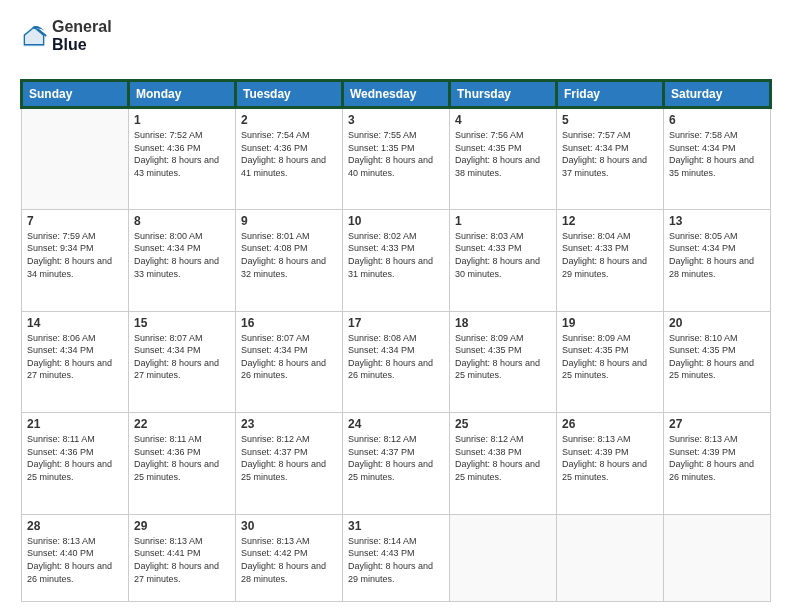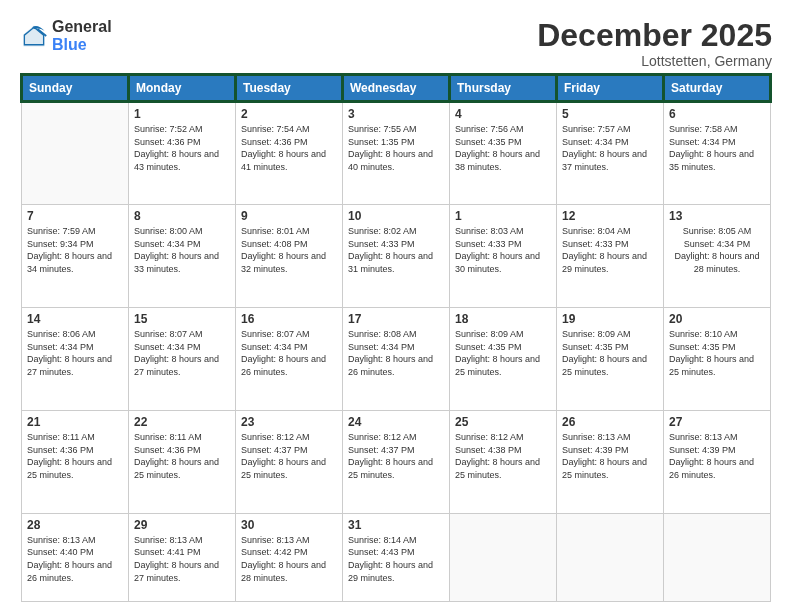--- a/index.html
+++ b/index.html
@@ -14,40 +14,40 @@
       width: 792px;
       height: 612px;
       padding: 18px 20px 10px 20px;
       display: flex;
       flex-direction: column;
     }
     .header {
       display: flex;
       justify-content: space-between;
       align-items: flex-start;
-      margin-bottom: 4px;
+      margin-bottom: 26px;
     }
     .logo {
       display: flex;
       align-items: center;
     }
     .logo-text {
       display: flex;
       flex-direction: column;
       line-height: 1.1;
     }
     .logo-general {
       font-size: 16px;
       font-weight: bold;
       color: #333;
     }
     .logo-blue {
       font-size: 16px;
       font-weight: bold;
-      color: #3b82f6;
+      color: #0f172a;
     }
     .logo-icon {
       width: 28px;
       height: 28px;
       margin-right: 4px;
     }
     .title-block {
       text-align: right;
     }
     .month-title {
@@ -112,24 +112,20 @@
         <polygon points="16,4 28,14 28,28 4,28 4,14" fill="#1a6faf" opacity="0.15"></polygon>
         <polygon points="16,6 27,15 27,26 5,26 5,15" fill="none" stroke="#1a6faf" stroke-width="1.5"></polygon>
         <polygon points="20,8 30,16" fill="none" stroke="#1a6faf" stroke-width="2"></polygon>
         <path d="M14,6 Q20,2 28,10 Q22,6 16,8 Z" fill="#1a6faf"></path>
       </svg>
       <div class="logo-text">
         <span class="logo-general">General</span>
         <span class="logo-blue">Blue</span>
       </div>
     </div>
-    <div class="title-block">
-      <div class="month-title">December 2025</div>
-      <div class="location">Lottstetten, Germany</div>
-    </div>
   </div>
 
   <table class="calendar-table">
     <thead>
       <tr>
         <th>Sunday</th>
         <th>Monday</th>
         <th>Tuesday</th>
         <th>Wednesday</th>
         <th>Thursday</th>
@@ -209,21 +205,21 @@
 Daylight: 8 hours and 30 minutes.</div>
           </td>
           <td>
             <span class="day-number">12</span>
             <div class="day-info" style="white-space: pre-line;">Sunrise: 8:04 AM
 Sunset: 4:33 PM
 Daylight: 8 hours and 29 minutes.</div>
           </td>
           <td>
             <span class="day-number">13</span>
-            <div class="day-info" style="white-space: pre-line; text-align: center;">Sunrise: 8:05 AM
+            <div class="day-info" style="white-space: pre-line;">Sunrise: 8:05 AM
 Sunset: 4:34 PM
 Daylight: 8 hours and 28 minutes.</div>
           </td>
         </tr>
         <tr>
           <td>
             <span class="day-number">14</span>
             <div class="day-info" style="white-space: pre-line;">Sunrise: 8:06 AM
 Sunset: 4:34 PM
 Daylight: 8 hours and 27 minutes.</div>

